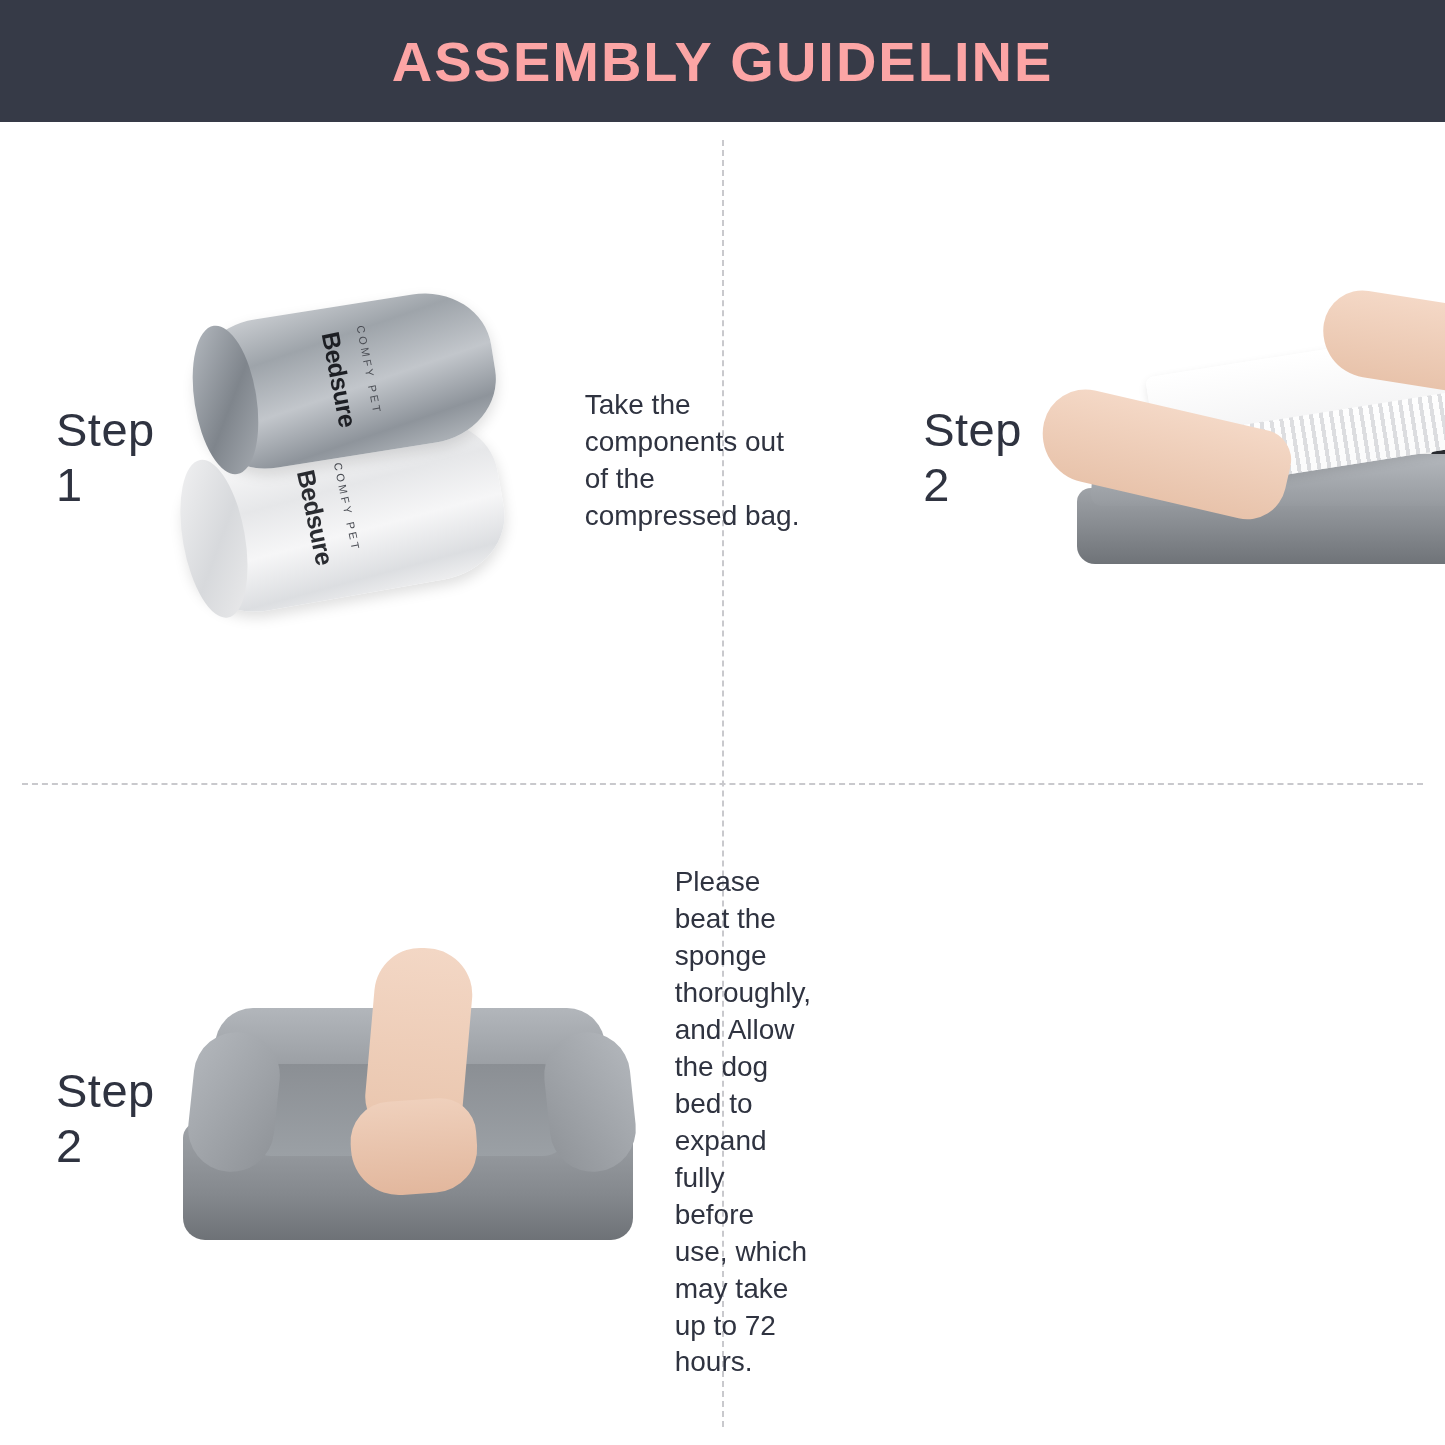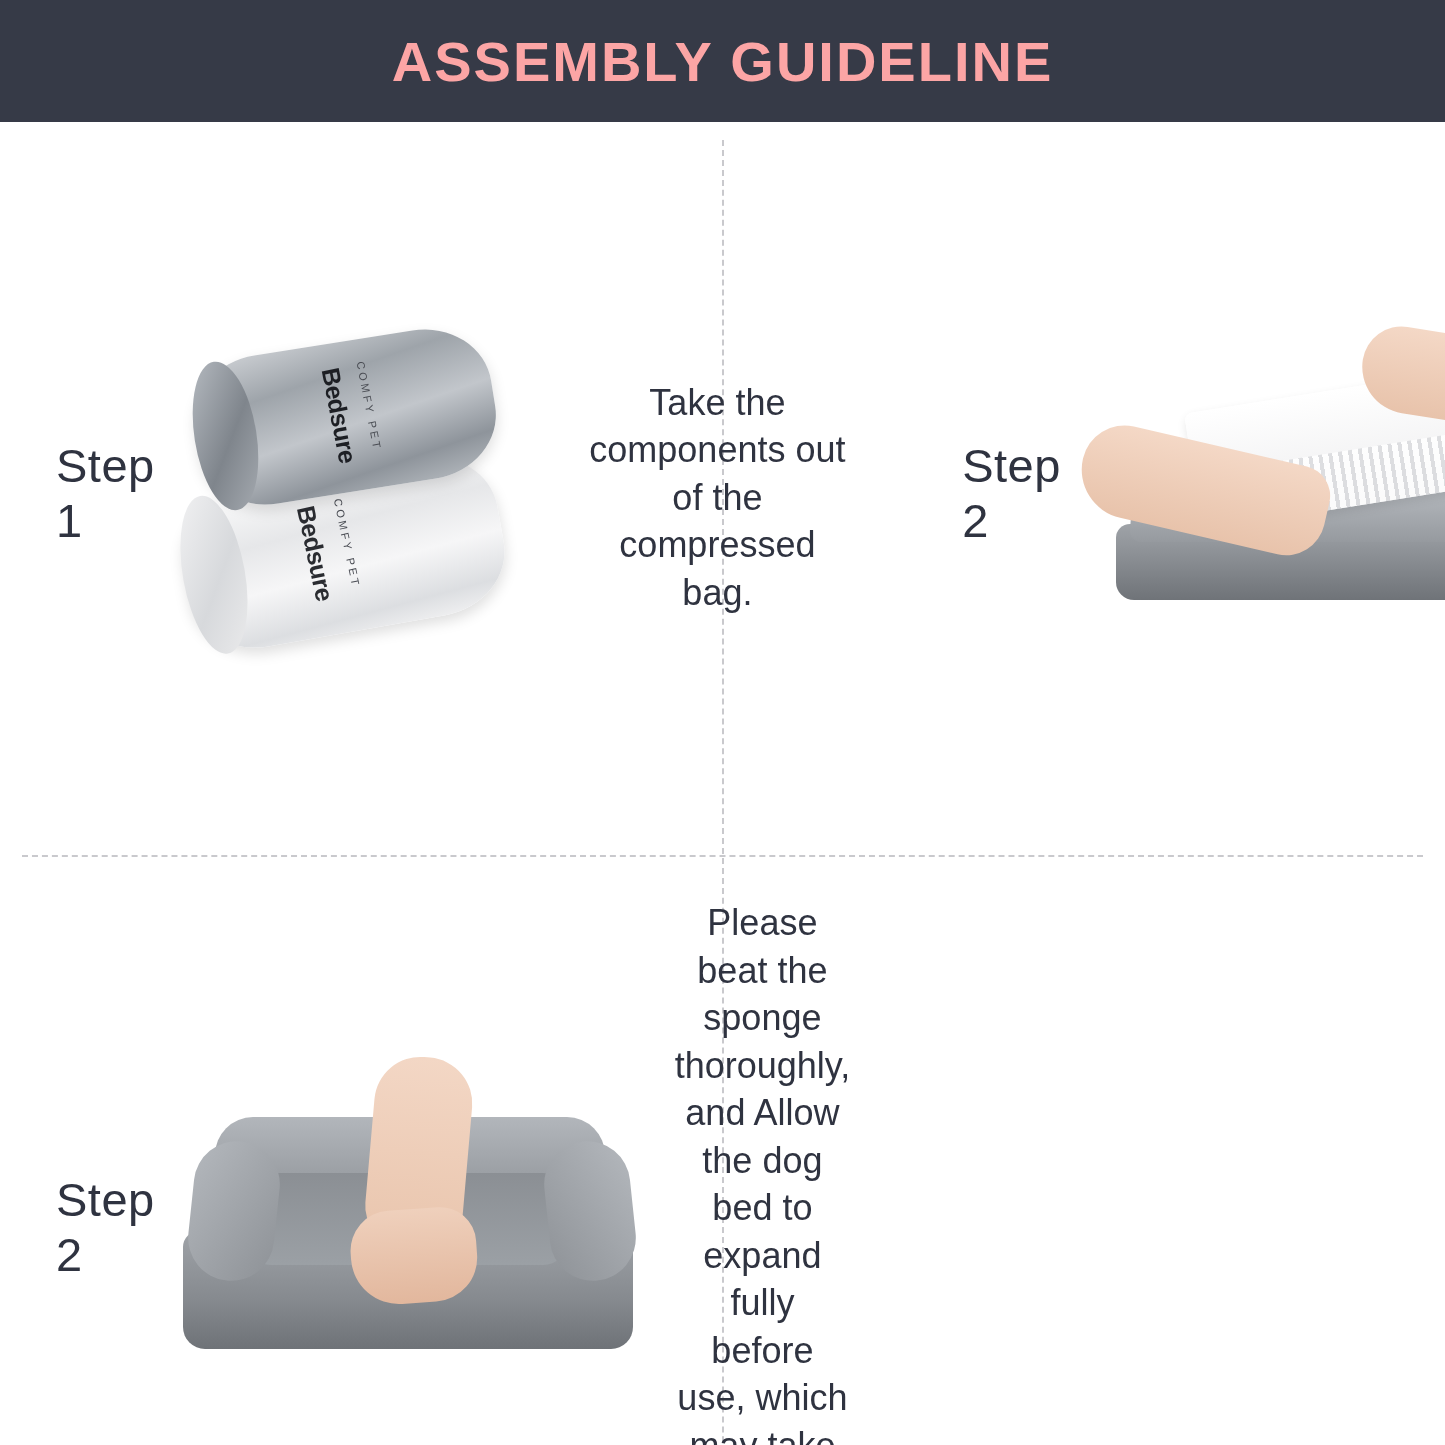--- a/index.html
+++ b/index.html
@@ -80,23 +80,22 @@
   }
   .art {
     flex: 1 1 auto;
     width: 100%;
     display: flex;
     align-items: center;
     justify-content: center;
     position: relative;
   }
   .caption {
-    font-size: 36px;
+    font-size: 28px;
     line-height: 1.32;
-    text-align: center;
     color: #2f3340;
     max-width: 600px;
     margin-top: 1px;
   }
   .caption-wide { max-width: 640px; }
 
   
   .rolls { position: relative; width: 430px; height: 330px; }
   .roll {
     position: absolute;
@@ -343,17 +342,17 @@
         <div class="s4">
           <div class="bed4-base"></div>
           <div class="bolster-back"></div>
           <div class="bed4-inner"></div>
           <div class="bolster-left"></div>
           <div class="bolster-right"></div>
           <div class="s4-arm"></div>
           <div class="s4-hand"></div>
         </div>
       </div>
-      <div class="caption caption-wide">Please beat the sponge thoroughly, and Allow the dog bed to expand fully before use, which may take up to 46 hours.</div>
+      <div class="caption caption-wide">Please beat the sponge thoroughly, and Allow the dog bed to expand fully before use, which may take up to 72 hours.</div>
     </div>
 
   </div>
 </div>
 
 </body></html>

